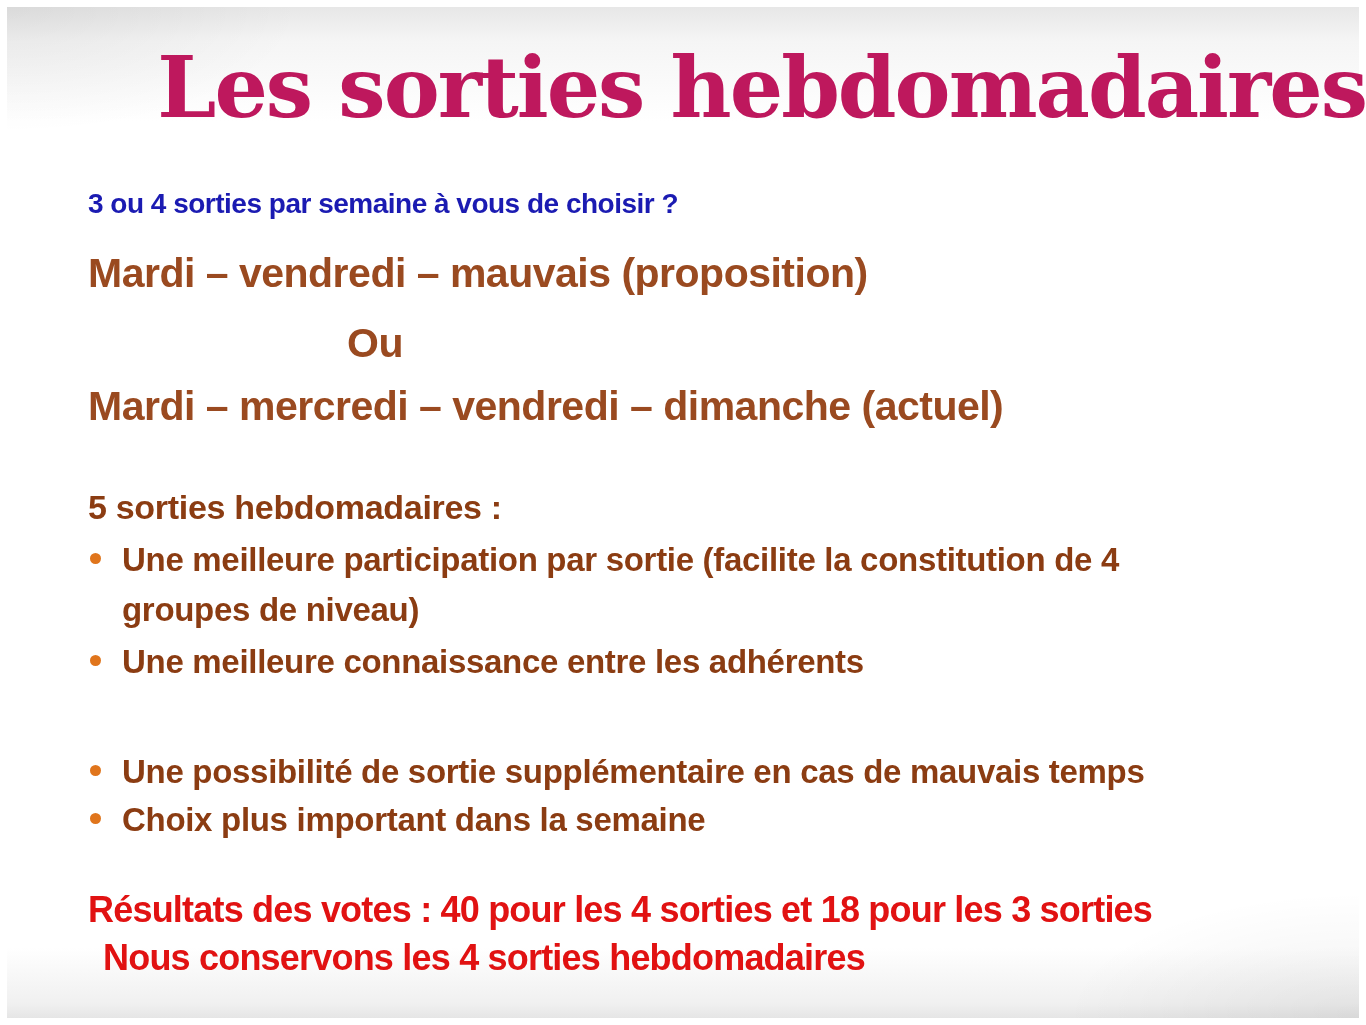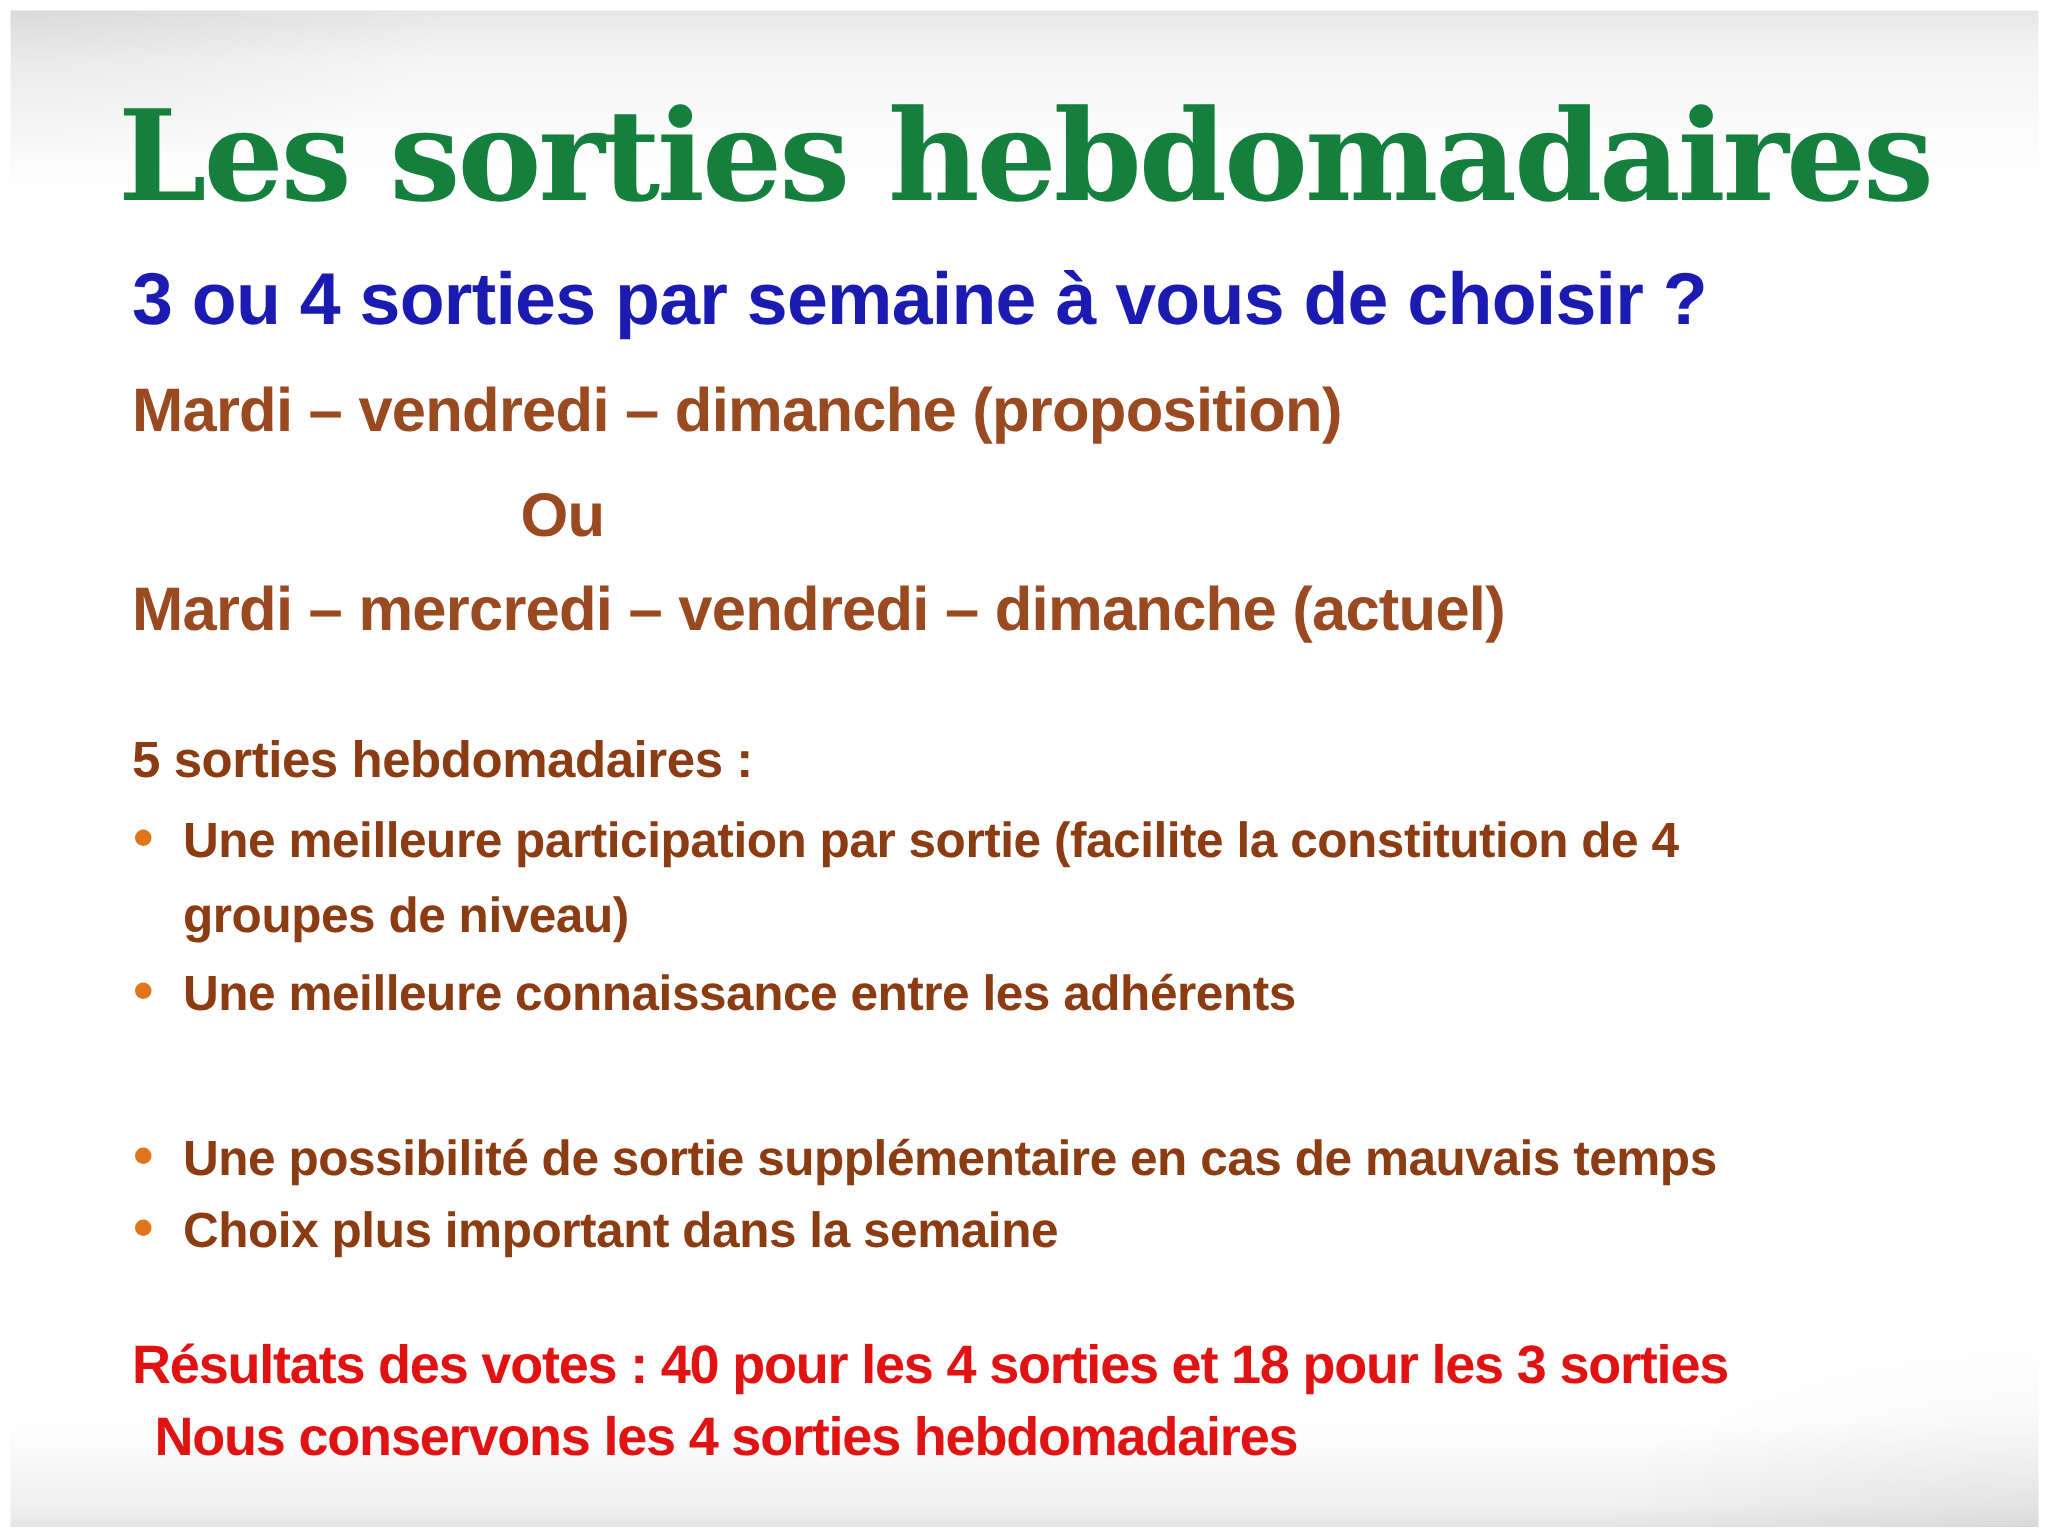--- a/index.html
+++ b/index.html
@@ -17,32 +17,32 @@
     position: absolute;
     inset: 7px;
     background:
       radial-gradient(ellipse 420px 180px at 0% 0%, rgba(0,0,0,0.06), rgba(0,0,0,0) 70%),
       radial-gradient(ellipse 420px 180px at 100% 100%, rgba(0,0,0,0.06), rgba(0,0,0,0) 70%),
       linear-gradient(180deg, #e7e7e7 0px, #f5f5f5 34px, #ffffff 115px,
                       #ffffff calc(100% - 70px), #f0f0f0 calc(100% - 14px), #e5e5e5 100%);
   }
   .abs { position: absolute; left: 88px; white-space: nowrap; }
   .title {
-    left: 0; top: 56px; width: 100%;
-    text-align: center;
+    left: 0; top: 40px; width: 100%;
+    text-align: right;
     font-family: "DejaVu Serif", serif;
     font-weight: bold;
     font-size: 84px;
     line-height: 1.15;
     letter-spacing: -2px;
-    color: #15803d;
+    color: #be185d;
   }
   .question {
-    top: 172px;
-    font-size: 49px;
+    top: 188px;
+    font-size: 28px;
     letter-spacing: -0.5px;
     color: #1b1bb2;
   }
   .schedule {
     font-size: 41px;
     letter-spacing: -0.5px;
     color: #9a4a20;
   }
   .opt-a { top: 250px; }
   .or-label { top: 320px; left: 347px; }
@@ -91,21 +91,21 @@
 </head>
 <body>
 
 <div class="slide">
   <div class="slide-bg"></div>
 
   <div class="abs title">Les sorties hebdomadaires</div>
 
   <div class="abs question">3 ou 4 sorties par semaine à vous de choisir ?</div>
 
-  <div class="abs schedule opt-a">Mardi – vendredi – dimanche (proposition)</div>
+  <div class="abs schedule opt-a">Mardi – vendredi – mauvais (proposition)</div>
   <div class="abs schedule or-label">Ou</div>
   <div class="abs schedule opt-b">Mardi – mercredi – vendredi – dimanche (actuel)</div>
 
   <div class="abs section-heading h3">5 sorties hebdomadaires :</div>
 
   <div class="bullet-row b1">
     <span class="bullet-dot"></span>
     <span class="bullet-text">Une meilleure participation par sortie (facilite la constitution de 4
 groupes de niveau)</span>
   </div>

